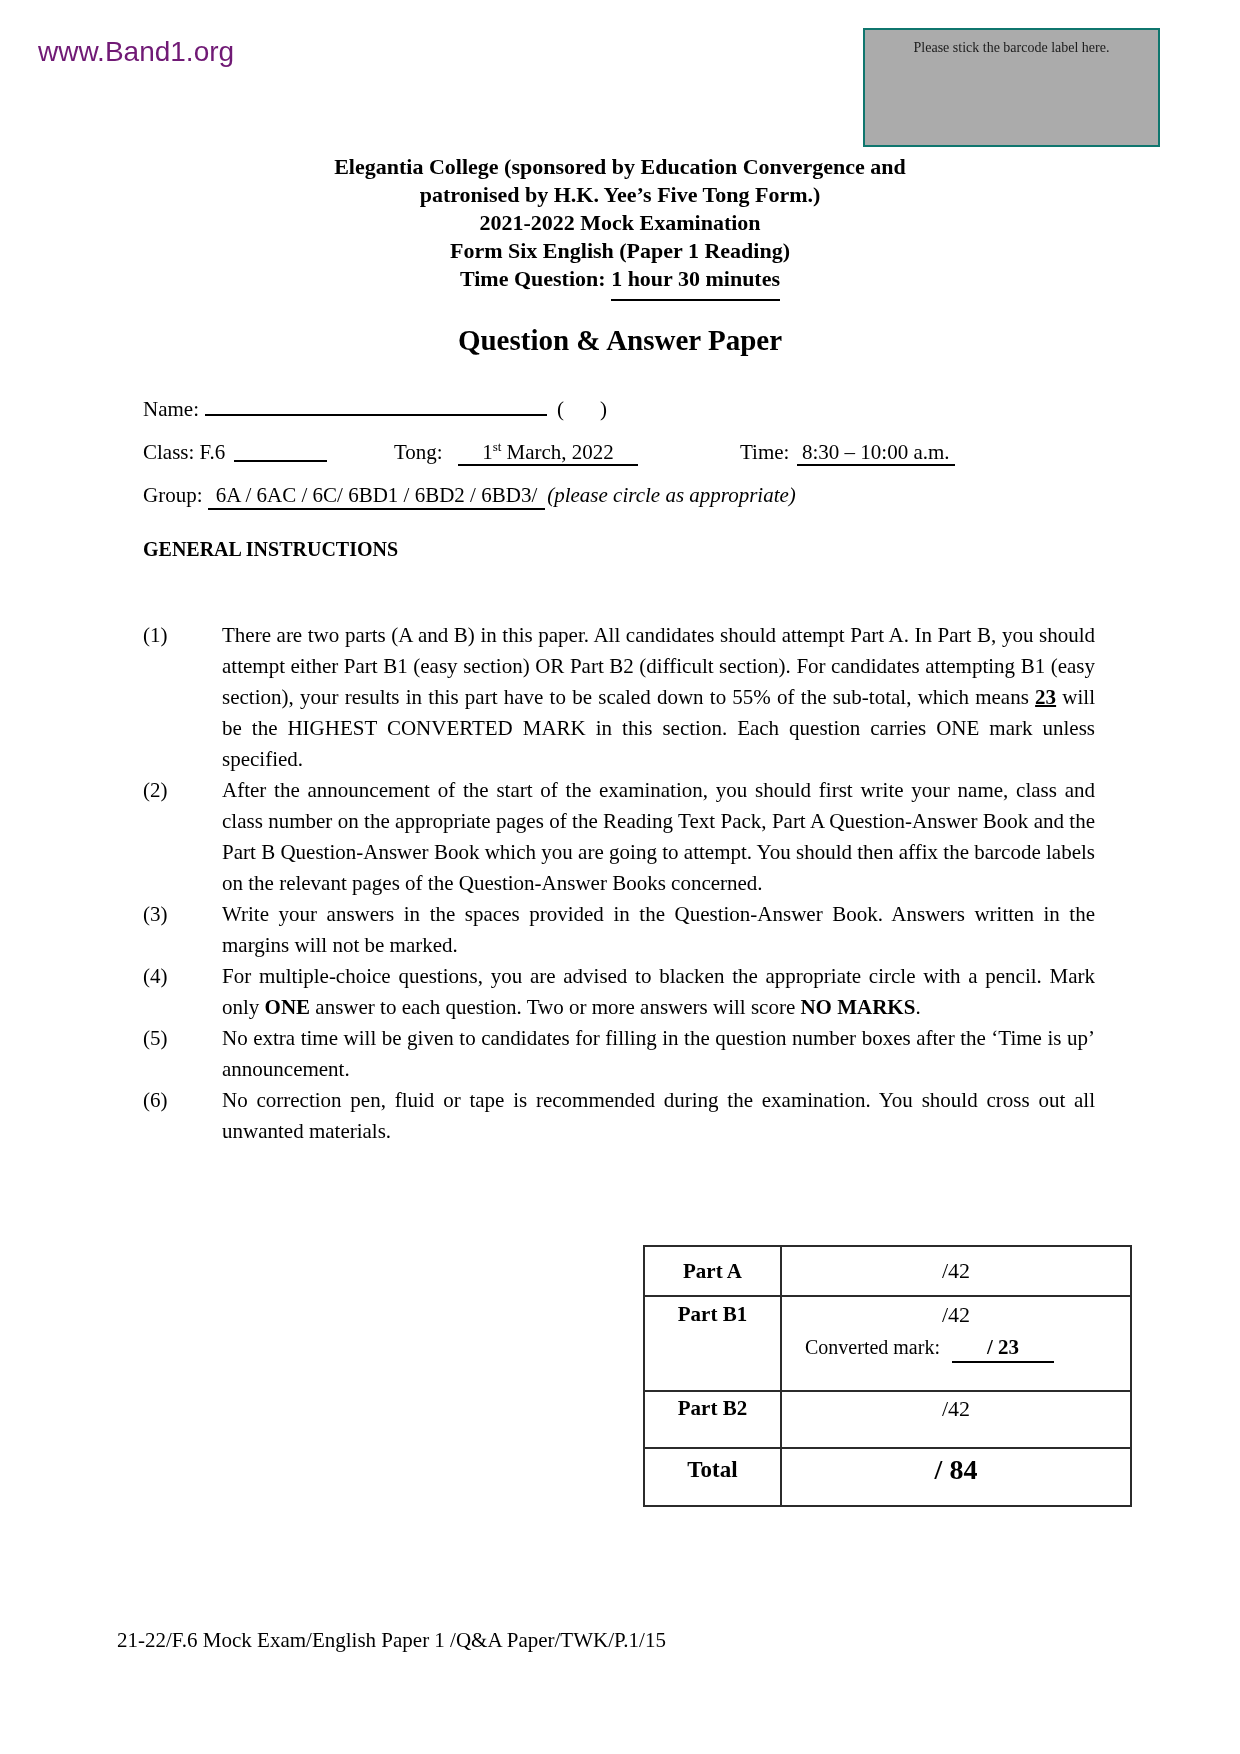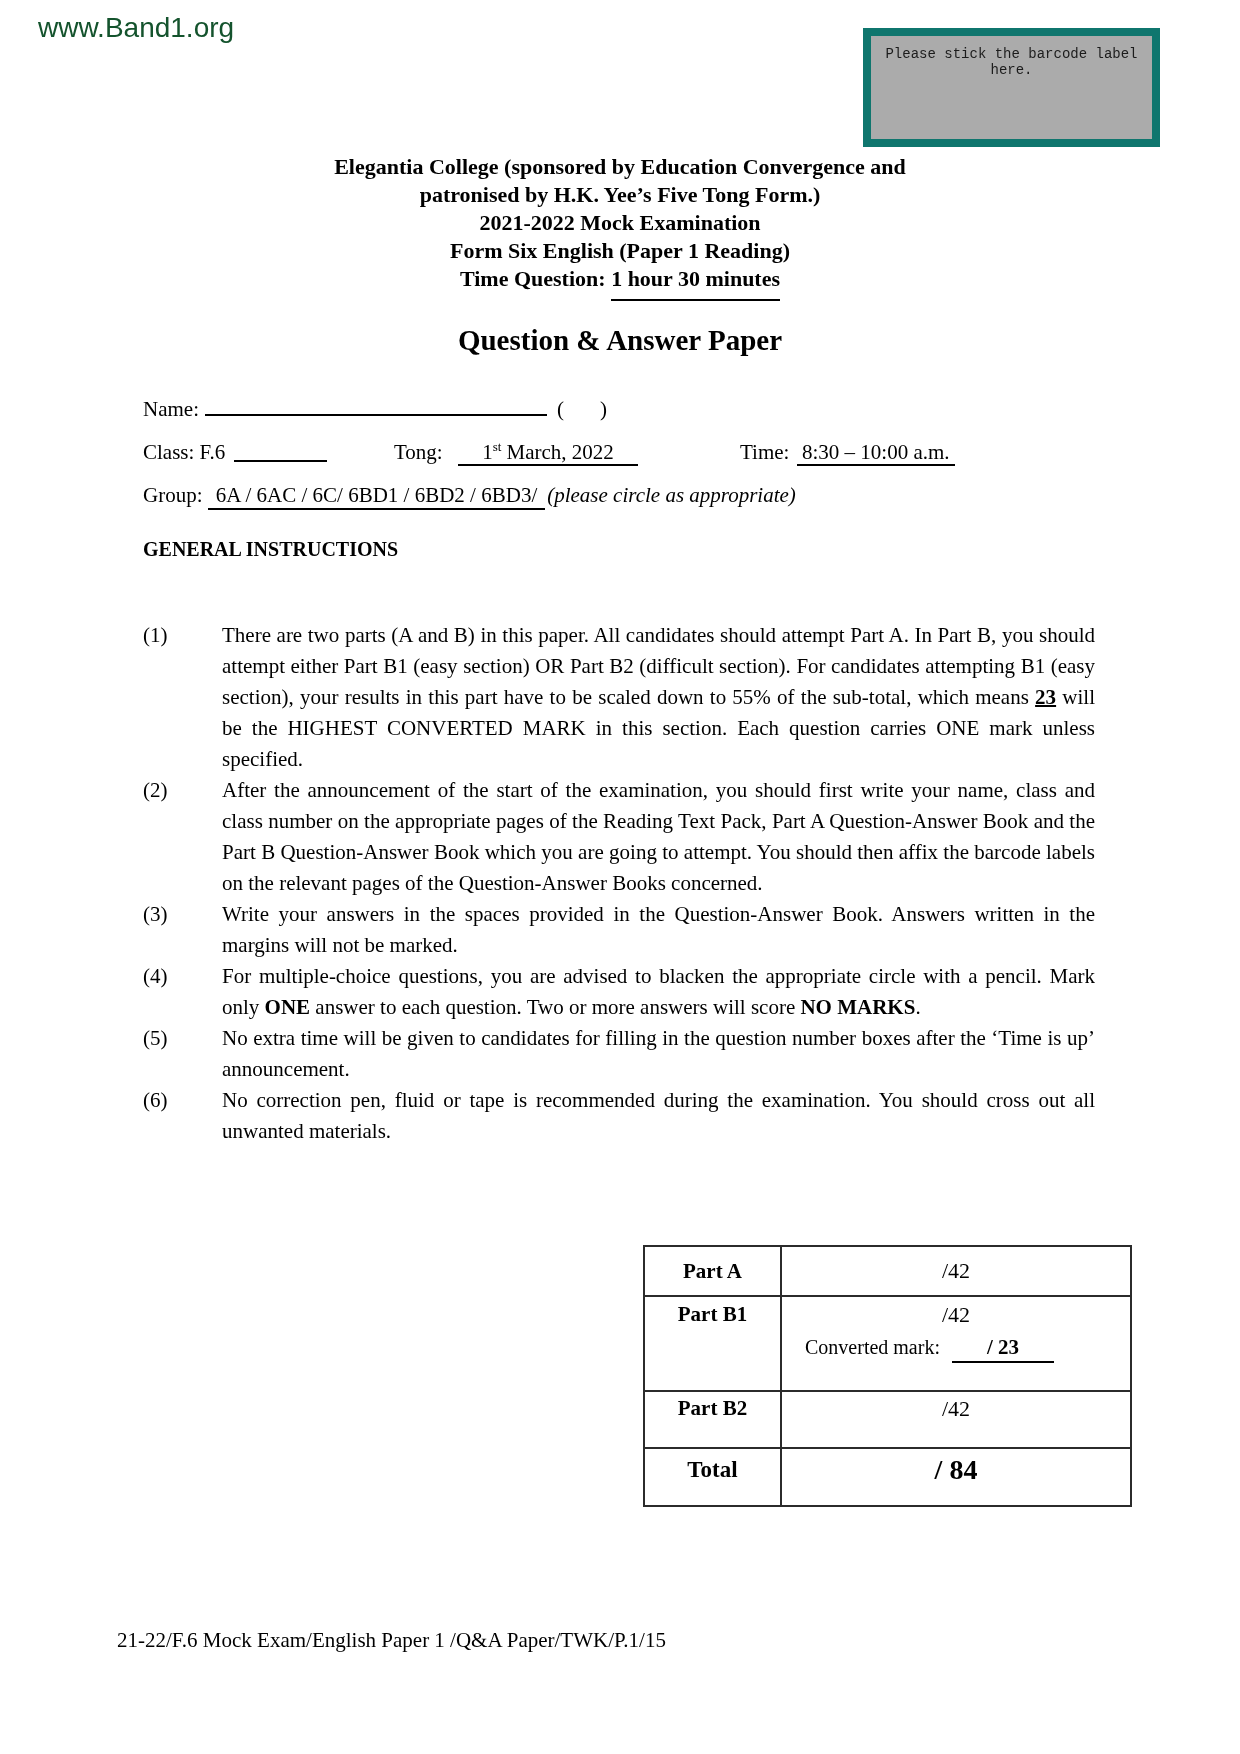--- a/index.html
+++ b/index.html
@@ -1,24 +1,24 @@
 <!DOCTYPE html>
 <html><head>
 <meta charset="utf-8">
 <style>
   html,body{margin:0;padding:0;background:#ffffff;}
   .page{position:relative;width:1240px;height:1754px;background:#ffffff;color:#000;
         font-family:"Liberation Serif","DejaVu Serif",serif;overflow:hidden;}
 
-  .site{position:absolute;left:38px;top:12px;font-family:"Liberation Sans","DejaVu Sans",sans-serif;
-        font-size:28px;color:#14532d;}
+  .site{position:absolute;left:38px;top:36px;font-family:"Liberation Sans","DejaVu Sans",sans-serif;
+        font-size:28px;color:#701a75;}
 
   .barcode-box{position:absolute;left:863px;top:28px;width:297px;height:119px;box-sizing:border-box;
-        background:#ababab;border:8px solid #0f766e;text-align:center;padding-top:10px;
-        font-family:Liberation Mono, monospace;font-size:14px;color:#1c1c1c;}
+        background:#ababab;border:2px solid #0f766e;text-align:center;padding-top:10px;
+        font-family:Liberation Serif, serif;font-size:14px;color:#1c1c1c;}
 
   .title-block{position:absolute;left:0;top:153px;width:100%;text-align:center;
         font-weight:bold;font-size:22px;line-height:28px;}
   .title-block .tl{display:block;}
   .u2{border-bottom:2px solid #000;padding-bottom:8px;}
 
   .paper-title{position:absolute;left:0;top:323px;width:100%;text-align:center;
         font-weight:bold;font-size:29px;line-height:34px;}
 
   .info-line{position:absolute;left:0;width:100%;font-size:21px;line-height:28px;white-space:nowrap;}

